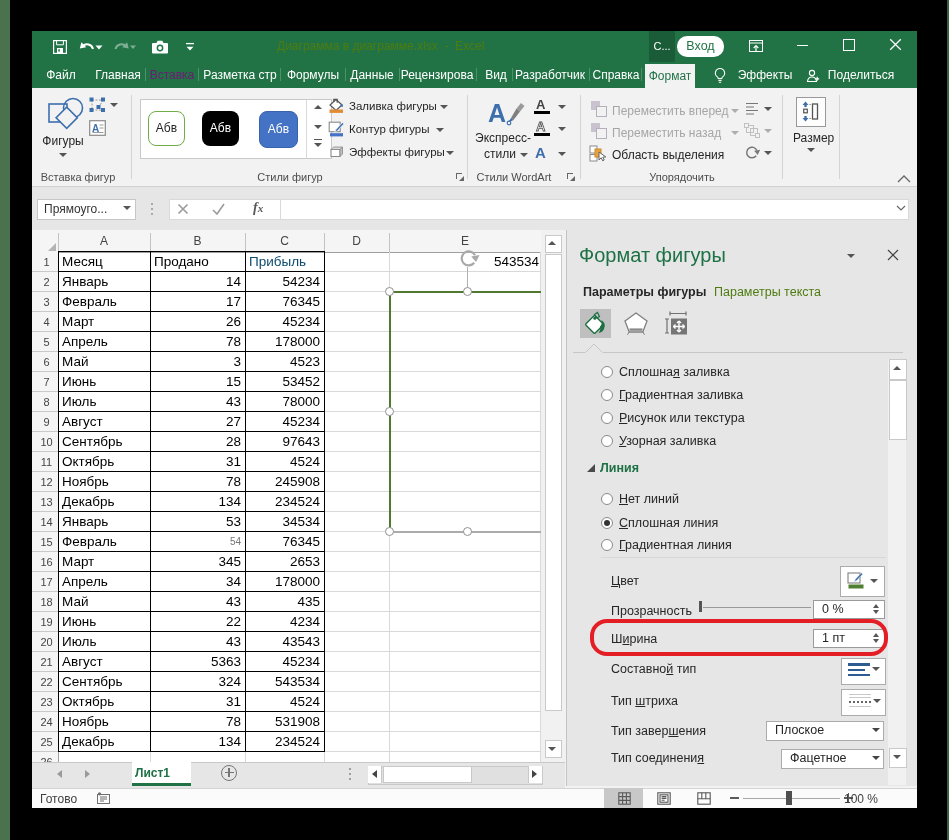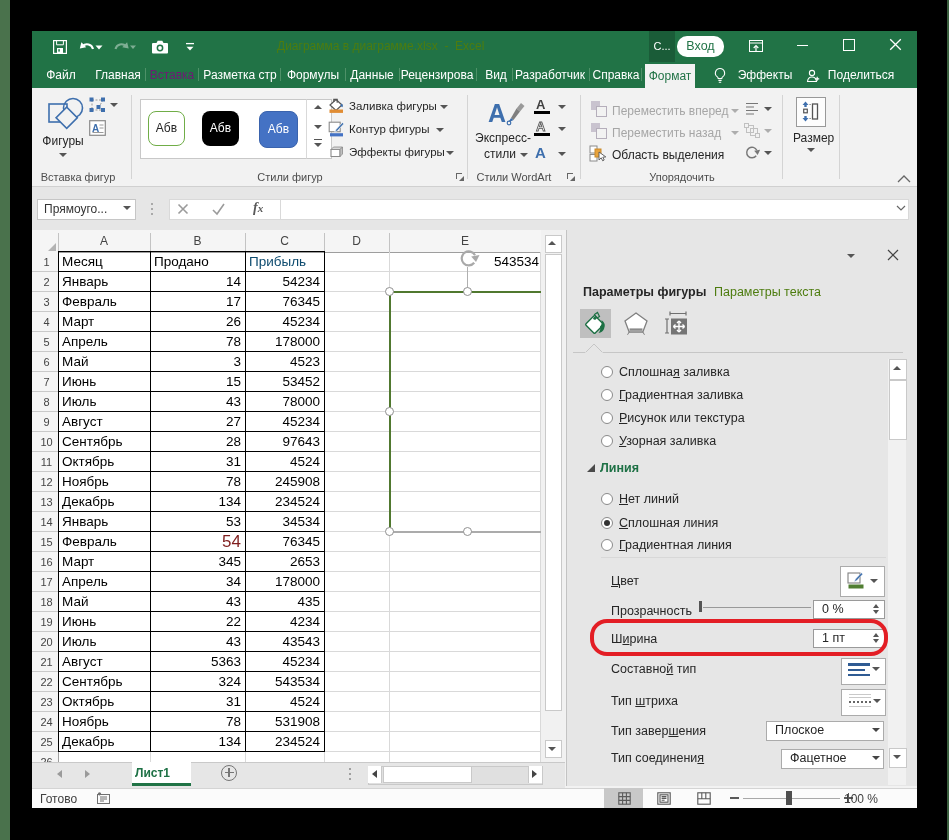--- a/index.html
+++ b/index.html
@@ -394,21 +394,21 @@
 <div class="a" style="left:4px;top:220px;width:86px;height:20px;line-height:21px;font-size:13.5px;color:#000;white-space:nowrap">Ноябрь</div>
 <div class="a" style="left:96px;top:220px;width:87px;height:20px;line-height:21px;font-size:13.5px;color:#000;text-align:right">78</div>
 <div class="a" style="left:191px;top:220px;width:71px;height:20px;line-height:21px;font-size:13.5px;color:#000;text-align:right">245908</div>
 <div class="a" style="left:4px;top:240px;width:86px;height:20px;line-height:21px;font-size:13.5px;color:#000;white-space:nowrap">Декабрь</div>
 <div class="a" style="left:96px;top:240px;width:87px;height:20px;line-height:21px;font-size:13.5px;color:#000;text-align:right">134</div>
 <div class="a" style="left:191px;top:240px;width:71px;height:20px;line-height:21px;font-size:13.5px;color:#000;text-align:right">234524</div>
 <div class="a" style="left:4px;top:260px;width:86px;height:20px;line-height:21px;font-size:13.5px;color:#000;white-space:nowrap">Январь</div>
 <div class="a" style="left:96px;top:260px;width:87px;height:20px;line-height:21px;font-size:13.5px;color:#000;text-align:right">53</div>
 <div class="a" style="left:191px;top:260px;width:71px;height:20px;line-height:21px;font-size:13.5px;color:#000;text-align:right">34534</div>
 <div class="a" style="left:4px;top:280px;width:86px;height:20px;line-height:21px;font-size:13.5px;color:#000;white-space:nowrap">Февраль</div>
-<div class="a" style="left:96px;top:280px;width:87px;height:20px;line-height:21px;font-size:17px;color:#7f1d1d;text-align:right">54</div>
+<div class="a" style="left:96px;top:280px;width:87px;height:20px;line-height:21px;font-size:10px;color:#737373;text-align:right">54</div>
 <div class="a" style="left:191px;top:280px;width:71px;height:20px;line-height:21px;font-size:13.5px;color:#000;text-align:right">76345</div>
 <div class="a" style="left:4px;top:300px;width:86px;height:20px;line-height:21px;font-size:13.5px;color:#000;white-space:nowrap">Март</div>
 <div class="a" style="left:96px;top:300px;width:87px;height:20px;line-height:21px;font-size:13.5px;color:#000;text-align:right">345</div>
 <div class="a" style="left:191px;top:300px;width:71px;height:20px;line-height:21px;font-size:13.5px;color:#000;text-align:right">2653</div>
 <div class="a" style="left:4px;top:320px;width:86px;height:20px;line-height:21px;font-size:13.5px;color:#000;white-space:nowrap">Апрель</div>
 <div class="a" style="left:96px;top:320px;width:87px;height:20px;line-height:21px;font-size:13.5px;color:#000;text-align:right">34</div>
 <div class="a" style="left:191px;top:320px;width:71px;height:20px;line-height:21px;font-size:13.5px;color:#000;text-align:right">178000</div>
 <div class="a" style="left:4px;top:340px;width:86px;height:20px;line-height:21px;font-size:13.5px;color:#000;white-space:nowrap">Май</div>
 <div class="a" style="left:96px;top:340px;width:87px;height:20px;line-height:21px;font-size:13.5px;color:#000;text-align:right">43</div>
 <div class="a" style="left:191px;top:340px;width:71px;height:20px;line-height:21px;font-size:13.5px;color:#000;text-align:right">435</div>
@@ -449,20 +449,21 @@
 <div class="a" style="left:352.5px;top:296.5px;width:9px;height:9px;border-radius:50%;background:#fff;border:1.5px solid #919191;box-sizing:border-box"></div>
 <div class="a" style="left:430.5px;top:296.5px;width:9px;height:9px;border-radius:50%;background:#fff;border:1.5px solid #919191;box-sizing:border-box"></div>
 <div class="a" style="left:509px;top:0;width:24px;height:532px;background:#f1f1f1"></div>
 <div class="a" style="left:513px;top:5px;width:15px;height:16px;background:#fff;border:1px solid #c9c9c9"></div>
 <div class="tu" style="left:516px;top:11px"></div>
 <div class="a" style="left:513px;top:24px;width:15px;height:455px;background:#fff;border:1px solid #c9c9c9"></div>
 <div class="a" style="left:513px;top:510px;width:15px;height:16px;background:#fff;border:1px solid #c9c9c9"></div>
 <div class="td" style="left:516px;top:517px"></div>
 </div>
 <div class="a" style="left:534px;top:199px;width:351px;height:556px;background:#e6e6e6;border-left:1px solid #c3c3c3;overflow:hidden">
+<div class="a" style="left:12px;top:14px;font-size:20px;color:#1e7145">Формат фигуры</div>
 <div class="td" style="left:280px;top:24px"></div>
 <svg class="a" style="left:320px;top:19px" width="12" height="12" viewBox="0 0 12 12" stroke="#444" stroke-width="1.2">
         <path d="M1 1 l10 10 M11 1 l-10 10"></path>
       </svg>
 <div class="a" style="left:16px;top:55px;font-size:12.5px;font-weight:bold;color:#262626">Параметры фигуры</div>
 <div class="a" style="left:147px;top:55px;font-size:12.5px;color:#4d7c0f">Параметры текста</div>
 <div class="a" style="left:13px;top:79px;width:31px;height:29px;background:#bfbfbf"></div>
 <svg class="a" style="left:16px;top:81px" width="26" height="26" viewBox="0 0 26 26">
 <rect x="5" y="7" width="13" height="13" rx="1" transform="rotate(45 11.5 13.5)" fill="#fff" stroke="#1d7044" stroke-width="1.4"></rect>
 <path d="M11.5 3.5 l3-2 2 4 -2.5 1.5 z" fill="none" stroke="#1d7044" stroke-width="1.2"></path>

